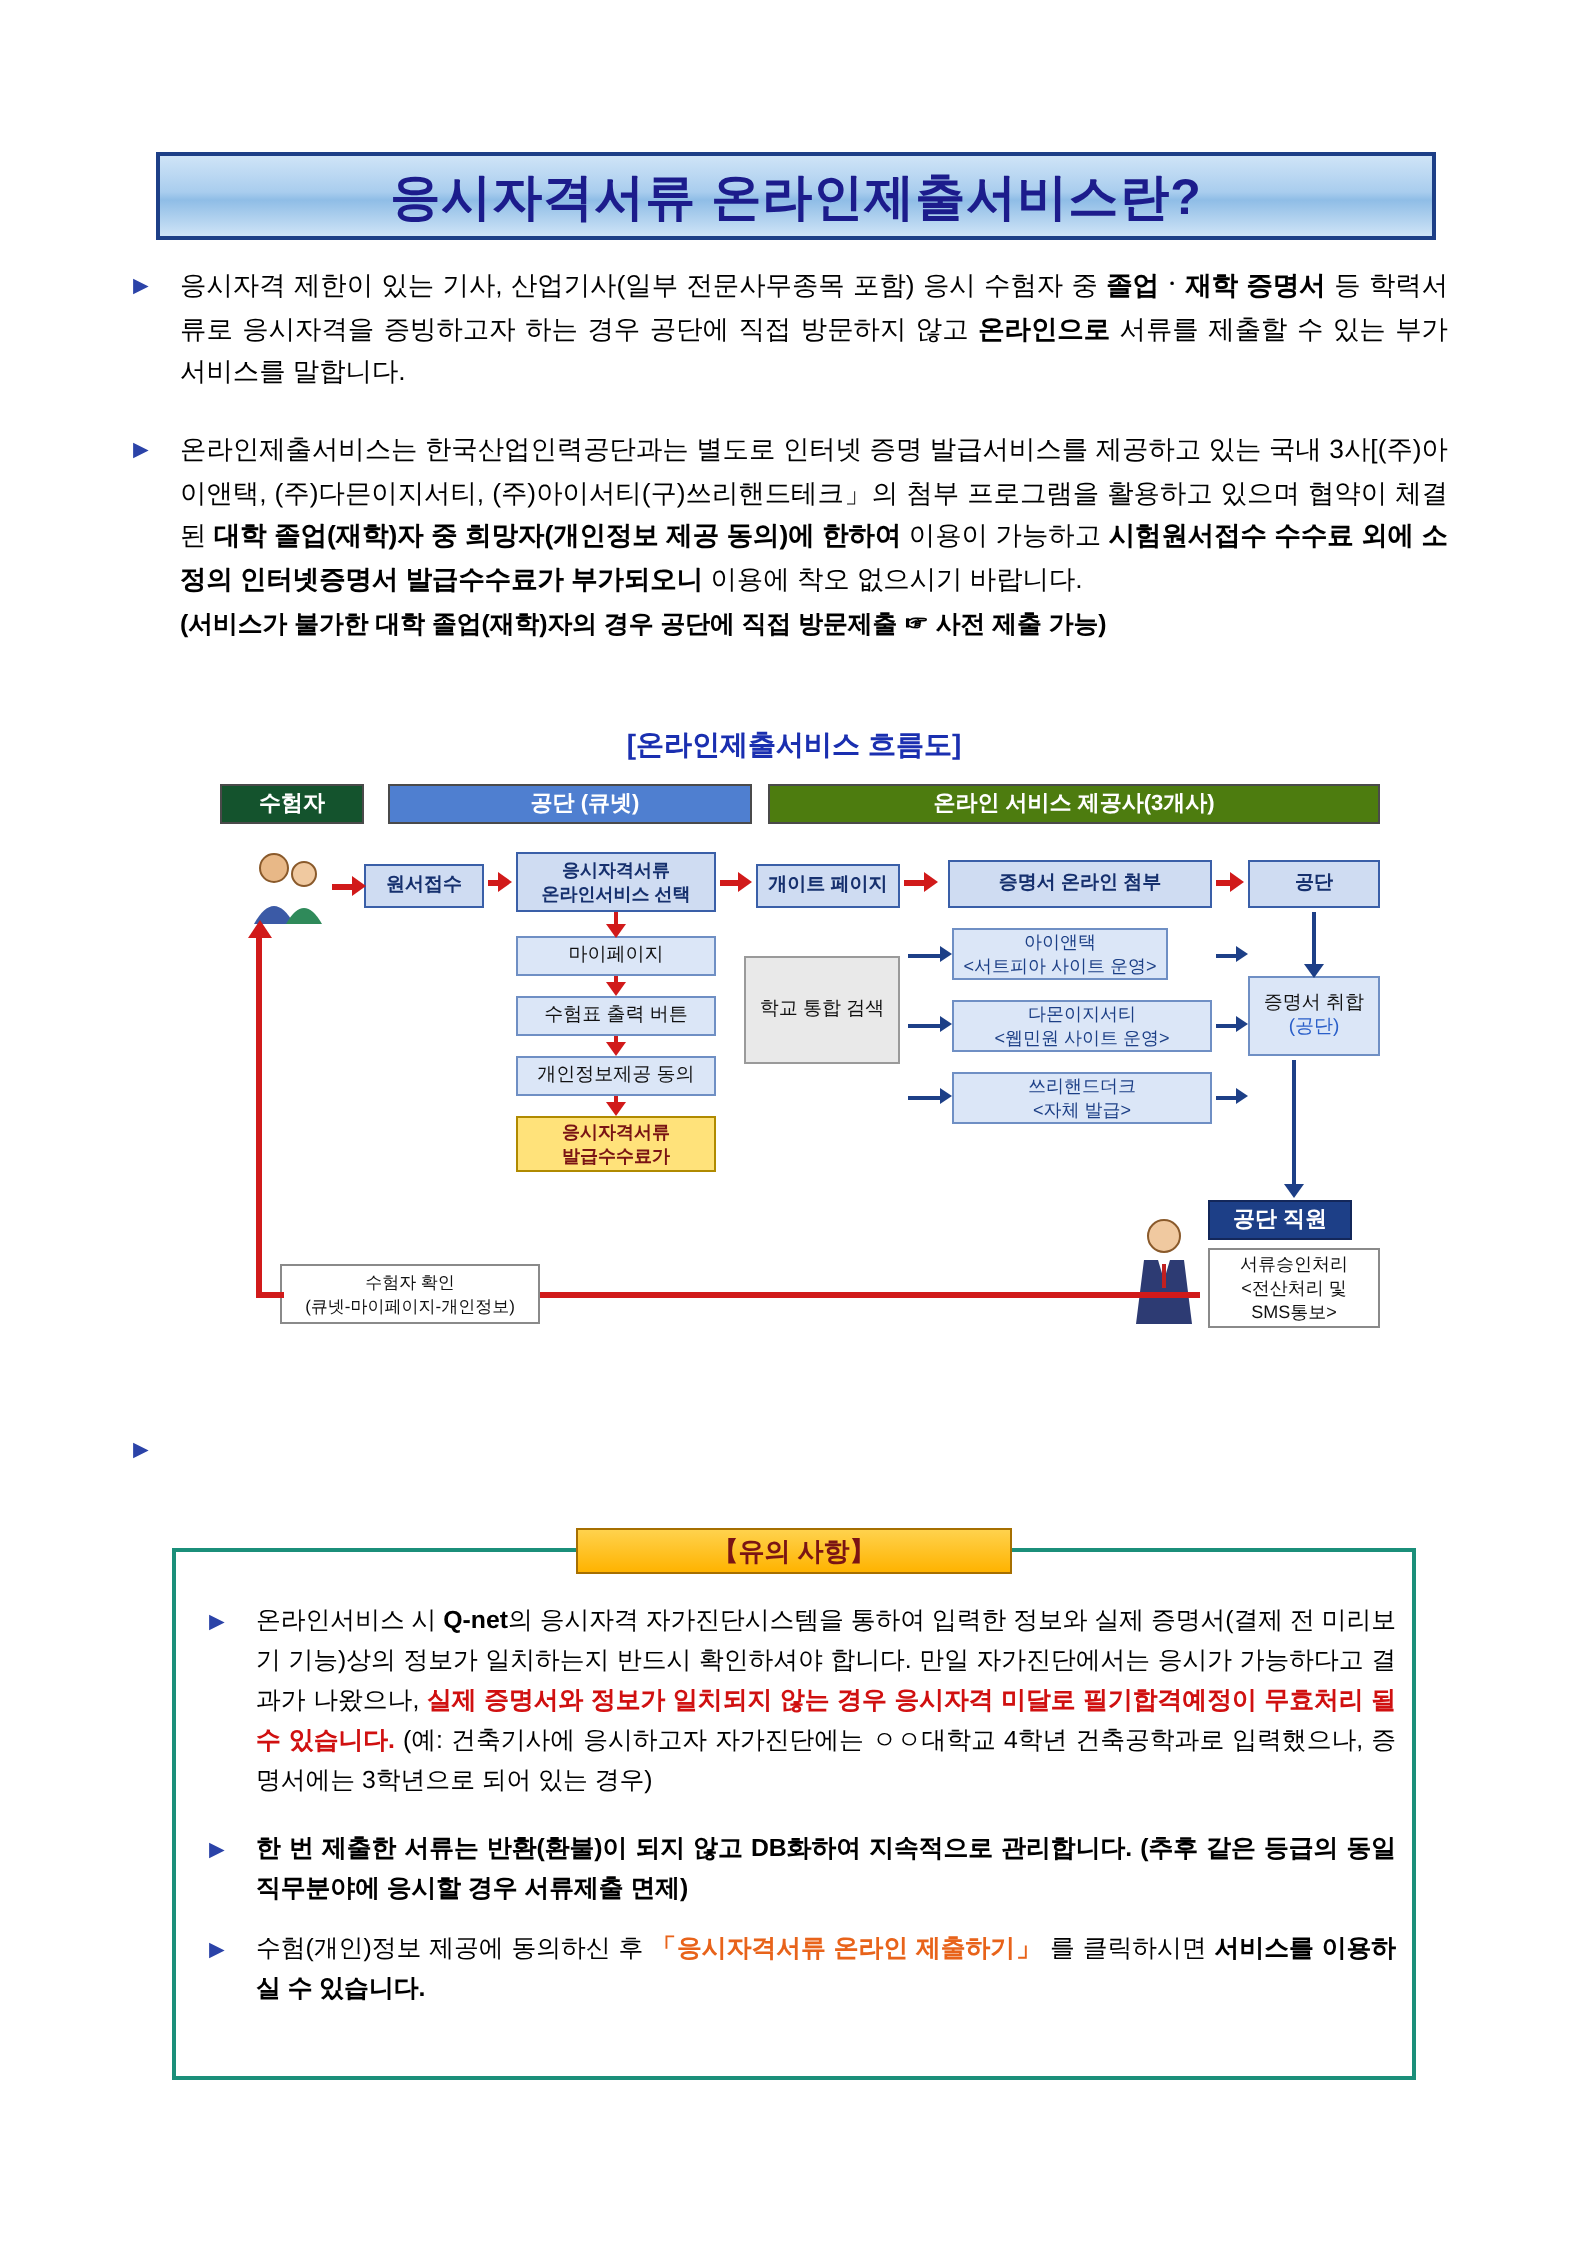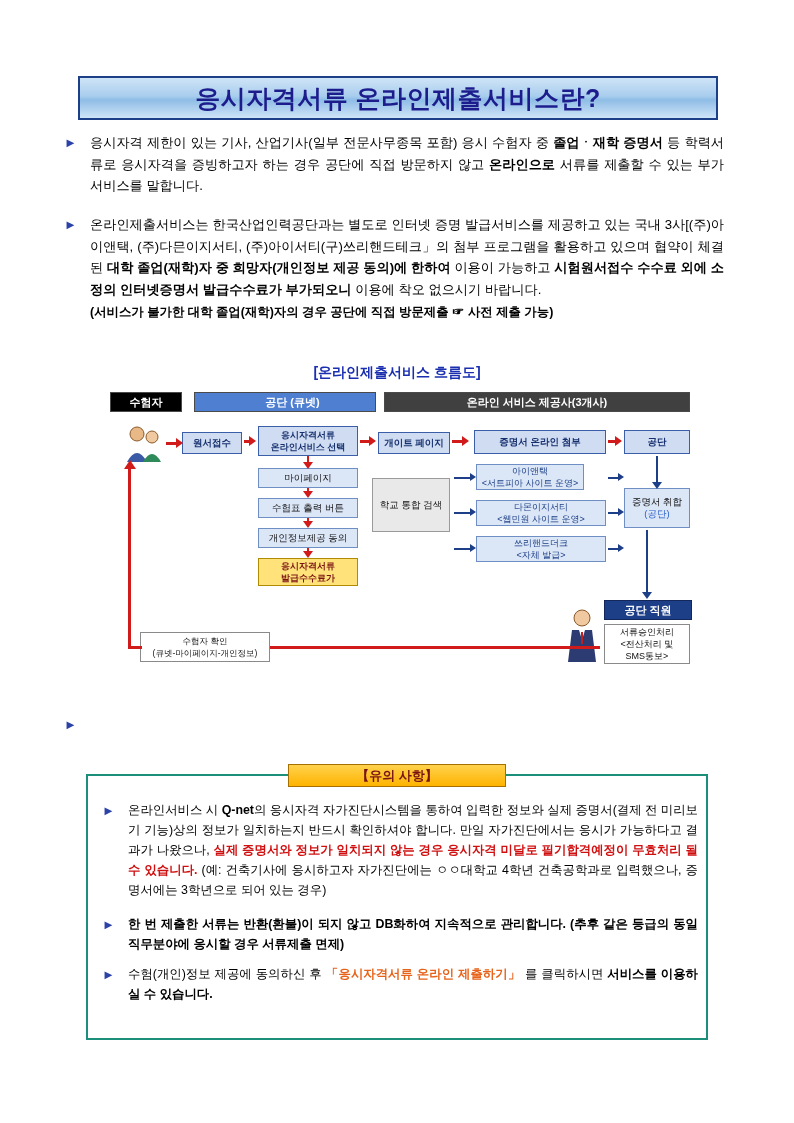--- a/index.html
+++ b/index.html
@@ -107,23 +107,23 @@
     background: #eef1f6;
     color: #111;
     padding: 1px;
   }
   .hdr {
     font-size: 11px;
     font-weight: bold;
     color: #ffffff;
     border: 1px solid #4a4a4a;
   }
-  .hdr-brown { background: #000000; }
+  .hdr-brown { background: #14532d; }
   .hdr-blue  { background: #4f7fd0; padding-left: 16px; }
-  .hdr-green { background: #404040; }
+  .hdr-green { background: #4d7c0f; }
   .blue-fill { background: #cfdcf2; border-color: #3a5fa8; color: #16306e; font-weight: bold; }
   .lblue-fill { background: #dbe6f7; border-color: #6f8fc4; }
   .white-fill { background: #ffffff; border-color: #8a8a8a; }
   .yellow-fill { background: #ffe27a; border-color: #b08a00; color: #7a1414; font-weight: bold; }
   .gray-fill { background: #e9e9e9; border-color: #9a9a9a; }
   .navy-hdr { background: #1d3f87; color:#fff; font-weight:bold; border-color:#13275a; font-size:11px;}
   .arrow {
     position: absolute;
     background: #d11a1a;
   }
@@ -273,21 +273,21 @@
     <div class="fbox lblue-fill" style="left:366px; top:144px; width:130px; height:26px; font-size:9px; color:#1c3f86;">
       <span>쓰리핸드더크</span>
         <span>&lt;자체 발급&gt;</span>
     </div>
 
     <div class="fbox lblue-fill" style="left:514px; top:96px; width:66px; height:40px; font-size:9.5px;">
       <span>증명서 취합</span>
         <span style="color:#2a5fc9;">(공단)</span>
     </div>
 
-    <div class="fbox navy-hdr" style="left:494px; top:208px; width:88px; height:20px;">공단 직원</div>
+    <div class="fbox navy-hdr" style="left:494px; top:208px; width:72px; height:20px;">공단 직원</div>
     <div class="fbox white-fill" style="left:494px; top:232px; width:86px; height:40px; font-size:9px;">
       <span>서류승인처리</span>
         <span>&lt;전산처리 및</span>
         <span>SMS통보&gt;</span>
     </div>
 
     <div class="person" style="left:452px; top:216px; width:40px; height:56px;">
       <svg width="40" height="56" viewBox="0 0 40 56">
         <circle cx="20" cy="10" r="8" fill="#f0c9a0" stroke="#8a5a2b" stroke-width="1"></circle>
         <path d="M6 54 L10 22 L30 22 L34 54 Z" fill="#2d3b73"></path>

